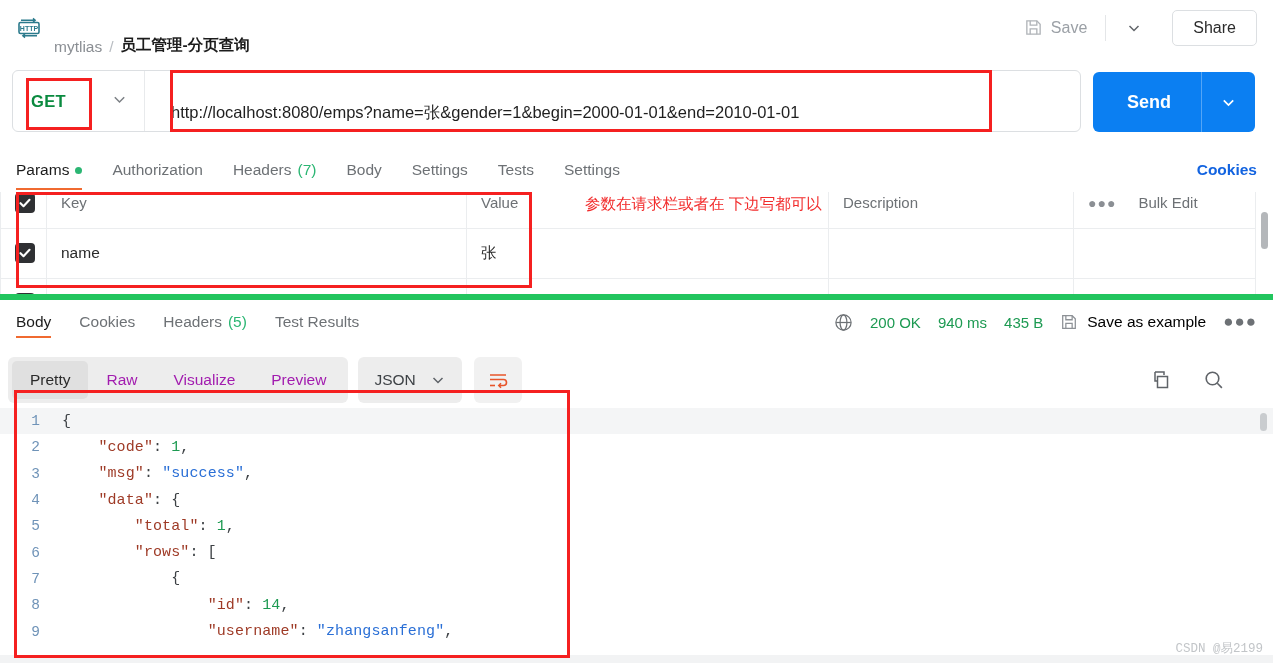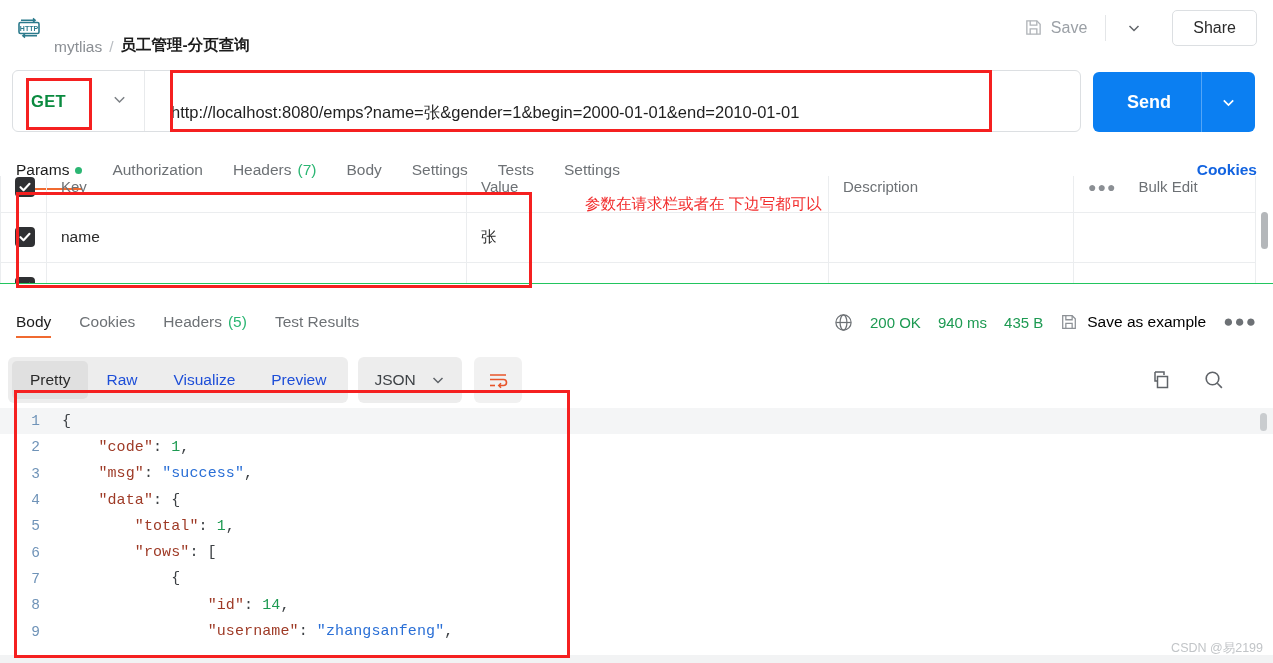--- a/index.html
+++ b/index.html
@@ -76,22 +76,22 @@
   .rtab.active:after {
     content: ""; position: absolute; left: 0; right: 0; bottom: -2px;
     height: 2.5px; background: #f06a30;
   }
   .dot-green { width: 7px; height: 7px; border-radius: 50%; background: #2bb673; }
   .hdr-count { color: #2bb673; }
   .cookies-link { margin-left: auto; color: #1263e0; font-size: 15.5px; font-weight: bold; }
 
   
   .params-area {
-    position: absolute; left: 0; top: 176px; width: 1273px; height: 108px;
-    overflow: hidden; border-bottom: 1px solid #22c55e;
+    position: absolute; left: 0; top: 192px; width: 1273px; height: 108px;
+    overflow: hidden; border-bottom: 6px solid #22c55e;
   }
   .ptable { width: 1255px; border-collapse: collapse; table-layout: fixed; }
   .ptable tr { height: 50px; }
   .ptable td, .ptable th {
     border: 1px solid #ebedef; padding: 0 14px; text-align: left; font-weight: normal;
   }
   .col-chk { width: 46px; }
   .col-key { width: 420px; }
   .col-val { width: 362px; }
   .col-desc { width: 245px; }
@@ -136,21 +136,21 @@
 
   
   .resp-toolbar {
     position: absolute; left: 8px; top: 356px; width: 1257px; height: 48px;
     display: flex; align-items: center;
   }
   .seg-group {
     display: flex; align-items: center; background: #ededed;
     border-radius: 6px; height: 46px; padding: 0 4px;
   }
-  .seg { font-size: 15.5px; color: #1d4ed8; padding: 0 18px; display: flex;
+  .seg { font-size: 15.5px; color: #a21caf; padding: 0 18px; display: flex;
          align-items: center; height: 38px; border-radius: 5px; }
   .seg.active { background: #e0e0e0; color: #2b2b2b; }
   .json-pill {
     display: flex; align-items: center; gap: 14px; background: #ededed;
     border-radius: 6px; height: 46px; padding: 0 16px; margin-left: 10px;
     font-size: 15.5px; color: #3d4145;
   }
   .wrap-btn {
     width: 48px; height: 46px; background: #f1f1f1; border-radius: 6px;
     margin-left: 12px; display: flex; align-items: center; justify-content: center;
@@ -181,21 +181,21 @@
 
   
   .redbox { position: absolute; border: 3px solid #f52020; pointer-events: none; z-index: 5; }
   .rb-method { left: 26px; top: 78px; width: 66px; height: 52px; }
   .rb-url { left: 170px; top: 70px; width: 822px; height: 62px; }
   .rb-params { left: 16px; top: 192px; width: 516px; height: 96px; }
   .rb-json { left: 14px; top: 390px; width: 556px; height: 268px; }
 
   .watermark {
     position: absolute; right: 10px; bottom: 6px;
-    color: #c2c5c8; font-size: 12.5px; font-family: Liberation Sans, sans-serif; margin-left: 33px;
+    color: #c2c5c8; font-size: 12.5px; font-family: Liberation Mono, monospace; margin-left: 33px;
   }
   .bottom-strip {
     position: absolute; left: 0; bottom: 0; width: 1273px; height: 8px; background: #f2f3f4;
   }
 </style>
 </head>
 <body>
 
 <div class="app">
 

